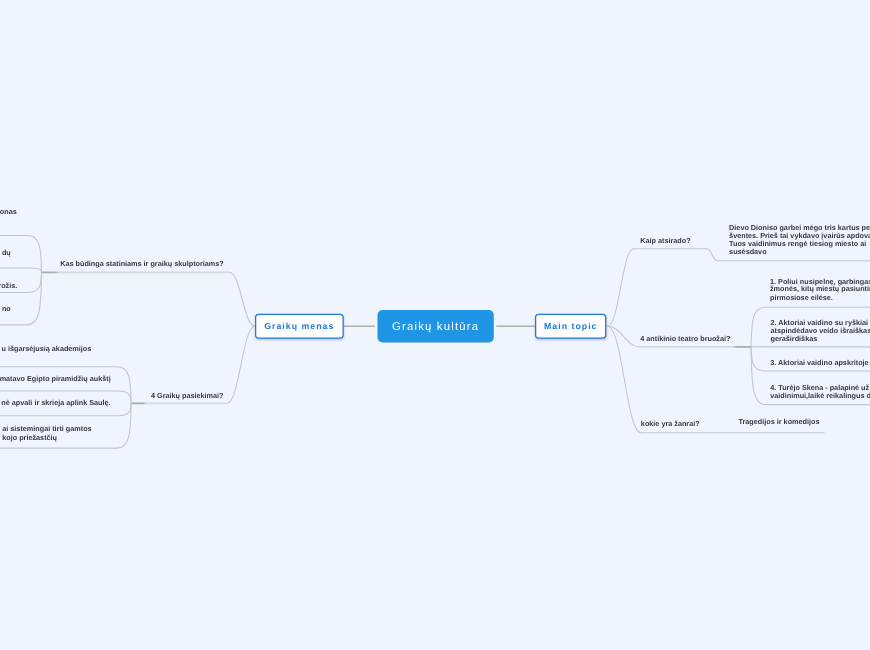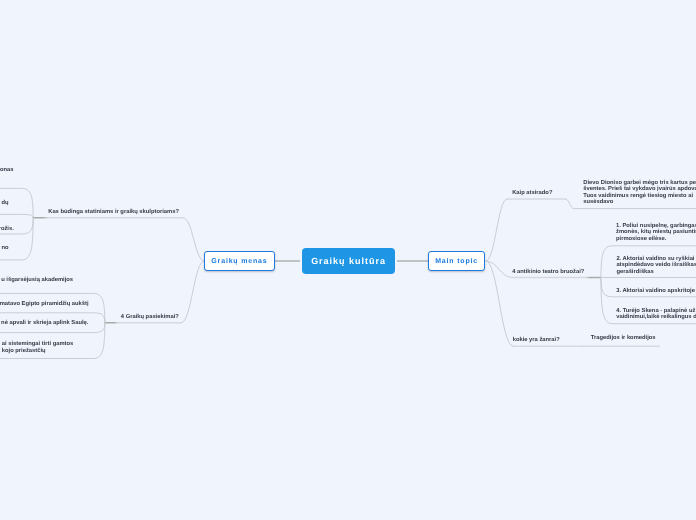--- a/index.html
+++ b/index.html
@@ -2,21 +2,21 @@
 <html><head>
 <meta charset="utf-8">
 <style>
   html,body{margin:0;padding:0;}
   body{width:696px;height:520px;overflow:hidden;background:#f0f4fd;
        font-family:"Liberation Sans",sans-serif;
        -webkit-font-smoothing:antialiased;text-rendering:geometricPrecision;}
   #map{position:relative;width:696px;height:520px;overflow:hidden;}
   svg.lines{position:absolute;left:0;top:0;width:696px;height:520px;}
   .root{position:absolute;box-sizing:border-box;background:#1e96e5;border-radius:4px;
-        color:#fff;font-weight:bold;font-size:9px;letter-spacing:.98px;
+        color:#fff;font-weight:normal;font-size:9px;letter-spacing:.98px;
         display:flex;align-items:center;justify-content:center;
         box-shadow:0 0 0 2px #f0f4fd;}
   .main{position:absolute;box-sizing:border-box;background:#fff;border:1.5px solid #1f7ae0;
         border-radius:3px;color:#1878dc;font-weight:bold;font-size:7px;letter-spacing:.82px;
         display:flex;align-items:center;justify-content:center;
         box-shadow:0 1px 2px rgba(0,0,0,.22);}
   .blabel{position:absolute;color:#333a45;font-weight:bold;font-size:5.8px;
           white-space:nowrap;line-height:6.45px;}
   .ptext{position:absolute;color:#333a45;font-weight:bold;font-size:5.8px;
          line-height:6.45px;white-space:nowrap;}

